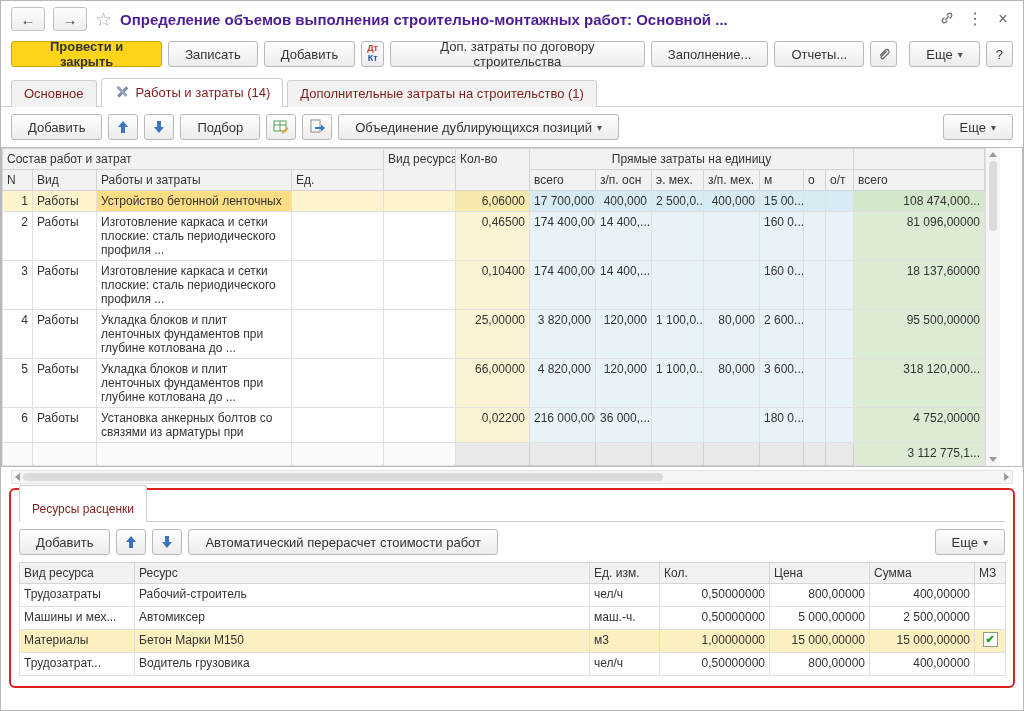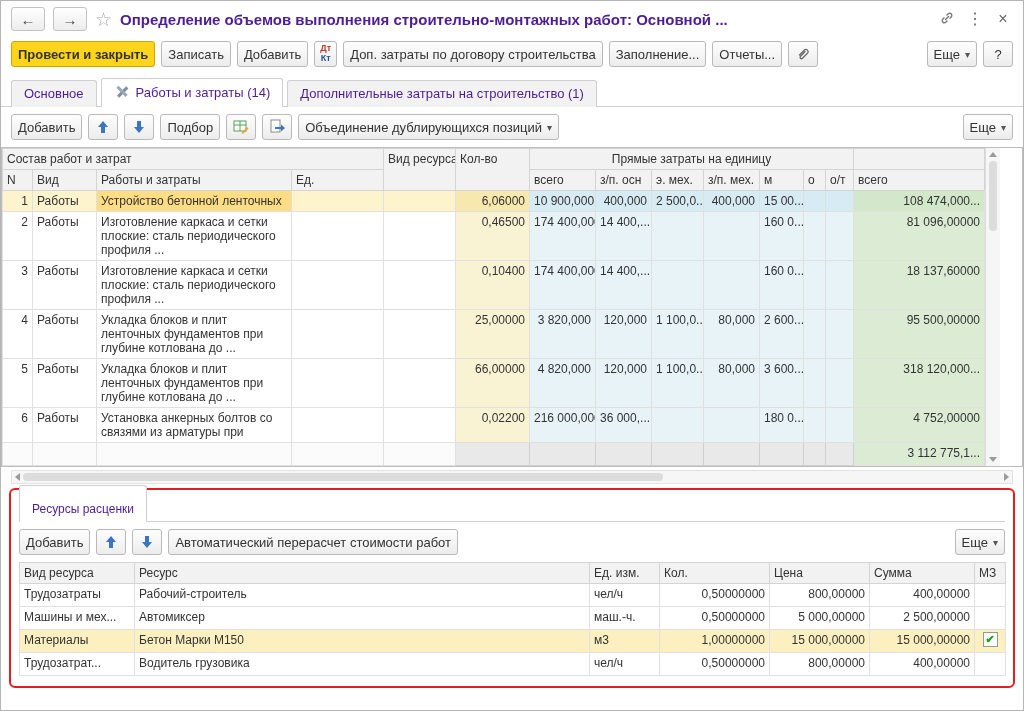--- a/index.html
+++ b/index.html
@@ -9,32 +9,32 @@
   .spacer{flex:1;}
   
   .titlebar{display:flex;align-items:center;gap:8px;height:36px;padding:0 10px;}
   .navbtn{width:34px;height:24px;border:1px solid #c2c2c2;border-radius:3px;background:linear-gradient(#fefefe,#ededed);
           display:flex;align-items:center;justify-content:center;font-size:15px;color:#444;padding:0;}
   .star{font-size:19px;color:#a9a9a9;line-height:1;}
   .title{flex:1;font-size:15px;font-weight:bold;color:#4c1d95;white-space:nowrap;overflow:hidden;}
   .tb-ico{color:#666;font-size:16px;width:20px;text-align:center;line-height:1;}
   
   .toolbar{display:flex;align-items:center;gap:6px;padding:4px 10px 8px;}
-  .btn{display:inline-flex;align-items:center;justify-content:center;gap:5px;height:26px;padding:0 6px;
+  .btn{display:inline-flex;align-items:center;justify-content:center;gap:5px;height:26px;padding:0 16px;
        background:linear-gradient(#fefefe,#ececec);border:1px solid #b9b9b9;border-radius:3px;font-size:13px;color:#333;}
   .btn-primary{background:#ffd51c;border-color:#c9a60a;font-weight:bold;}
   .ibtn{width:30px;padding:0;}
   .caret{font-size:10px;color:#555;}
   .btn-dtkt{flex-direction:column;gap:0;padding:0 5px;line-height:1.1;font-size:9px;font-weight:bold;}
   .btn-dtkt .dt{color:#c0392b;}
   .btn-dtkt .kt{color:#2457a0;}
   
   .tabs{display:flex;align-items:flex-end;gap:4px;padding:0 10px;height:31px;border-bottom:1px solid #cfcfcf;}
   .tab{display:inline-flex;align-items:center;gap:6px;padding:5px 12px 6px;border:1px solid #cfcfcf;border-bottom:none;
-       border-radius:3px 3px 0 0;background:#f2f2f2;font-size:13px;color:#4c1d95;margin-bottom:-1px;white-space:nowrap;}
+       border-radius:3px 3px 0 0;background:#f2f2f2;font-size:13px;color:#7f1d1d;margin-bottom:-1px;white-space:nowrap;}
   .tab.active{background:#fff;padding-bottom:7px;}
   
   .works-toolbar{display:flex;align-items:center;gap:6px;padding:7px 10px;}
   
   .table-area{display:flex;margin:0 0;border:1px solid #bdbdbd;}
   table{border-collapse:collapse;table-layout:fixed;}
   .wtable{width:982px;}
   th,td{border:1px solid #e0e0e0;padding:3px 4px;font-size:12px;vertical-align:top;overflow:hidden;text-align:left;}
   thead th{background:#f2f2f2;border-color:#d4d4d4;font-weight:normal;color:#333;white-space:nowrap;}
   .th-center{text-align:center;}
@@ -211,21 +211,21 @@
       </tr>
     </thead>
     <tbody>
         <tr class="selected">
           <td class="num">1</td>
           <td>Работы</td>
           <td class="c-name">Устройство бетонной ленточных</td>
           <td></td>
           <td></td>
           <td class="c-qty num">6,06000</td>
-          <td class="c-cost num">10 900,000</td>
+          <td class="c-cost num">17 700,000</td>
           <td class="c-cost num">400,000</td>
           <td class="c-cost num">2 500,0...</td>
           <td class="c-cost num">400,000</td>
           <td class="c-cost num">15 00...</td>
           <td class="c-cost num"></td>
           <td class="c-cost num"></td>
           <td class="c-total num">108 474,000...</td>
         </tr>
         <tr>
           <td class="num">2</td>

